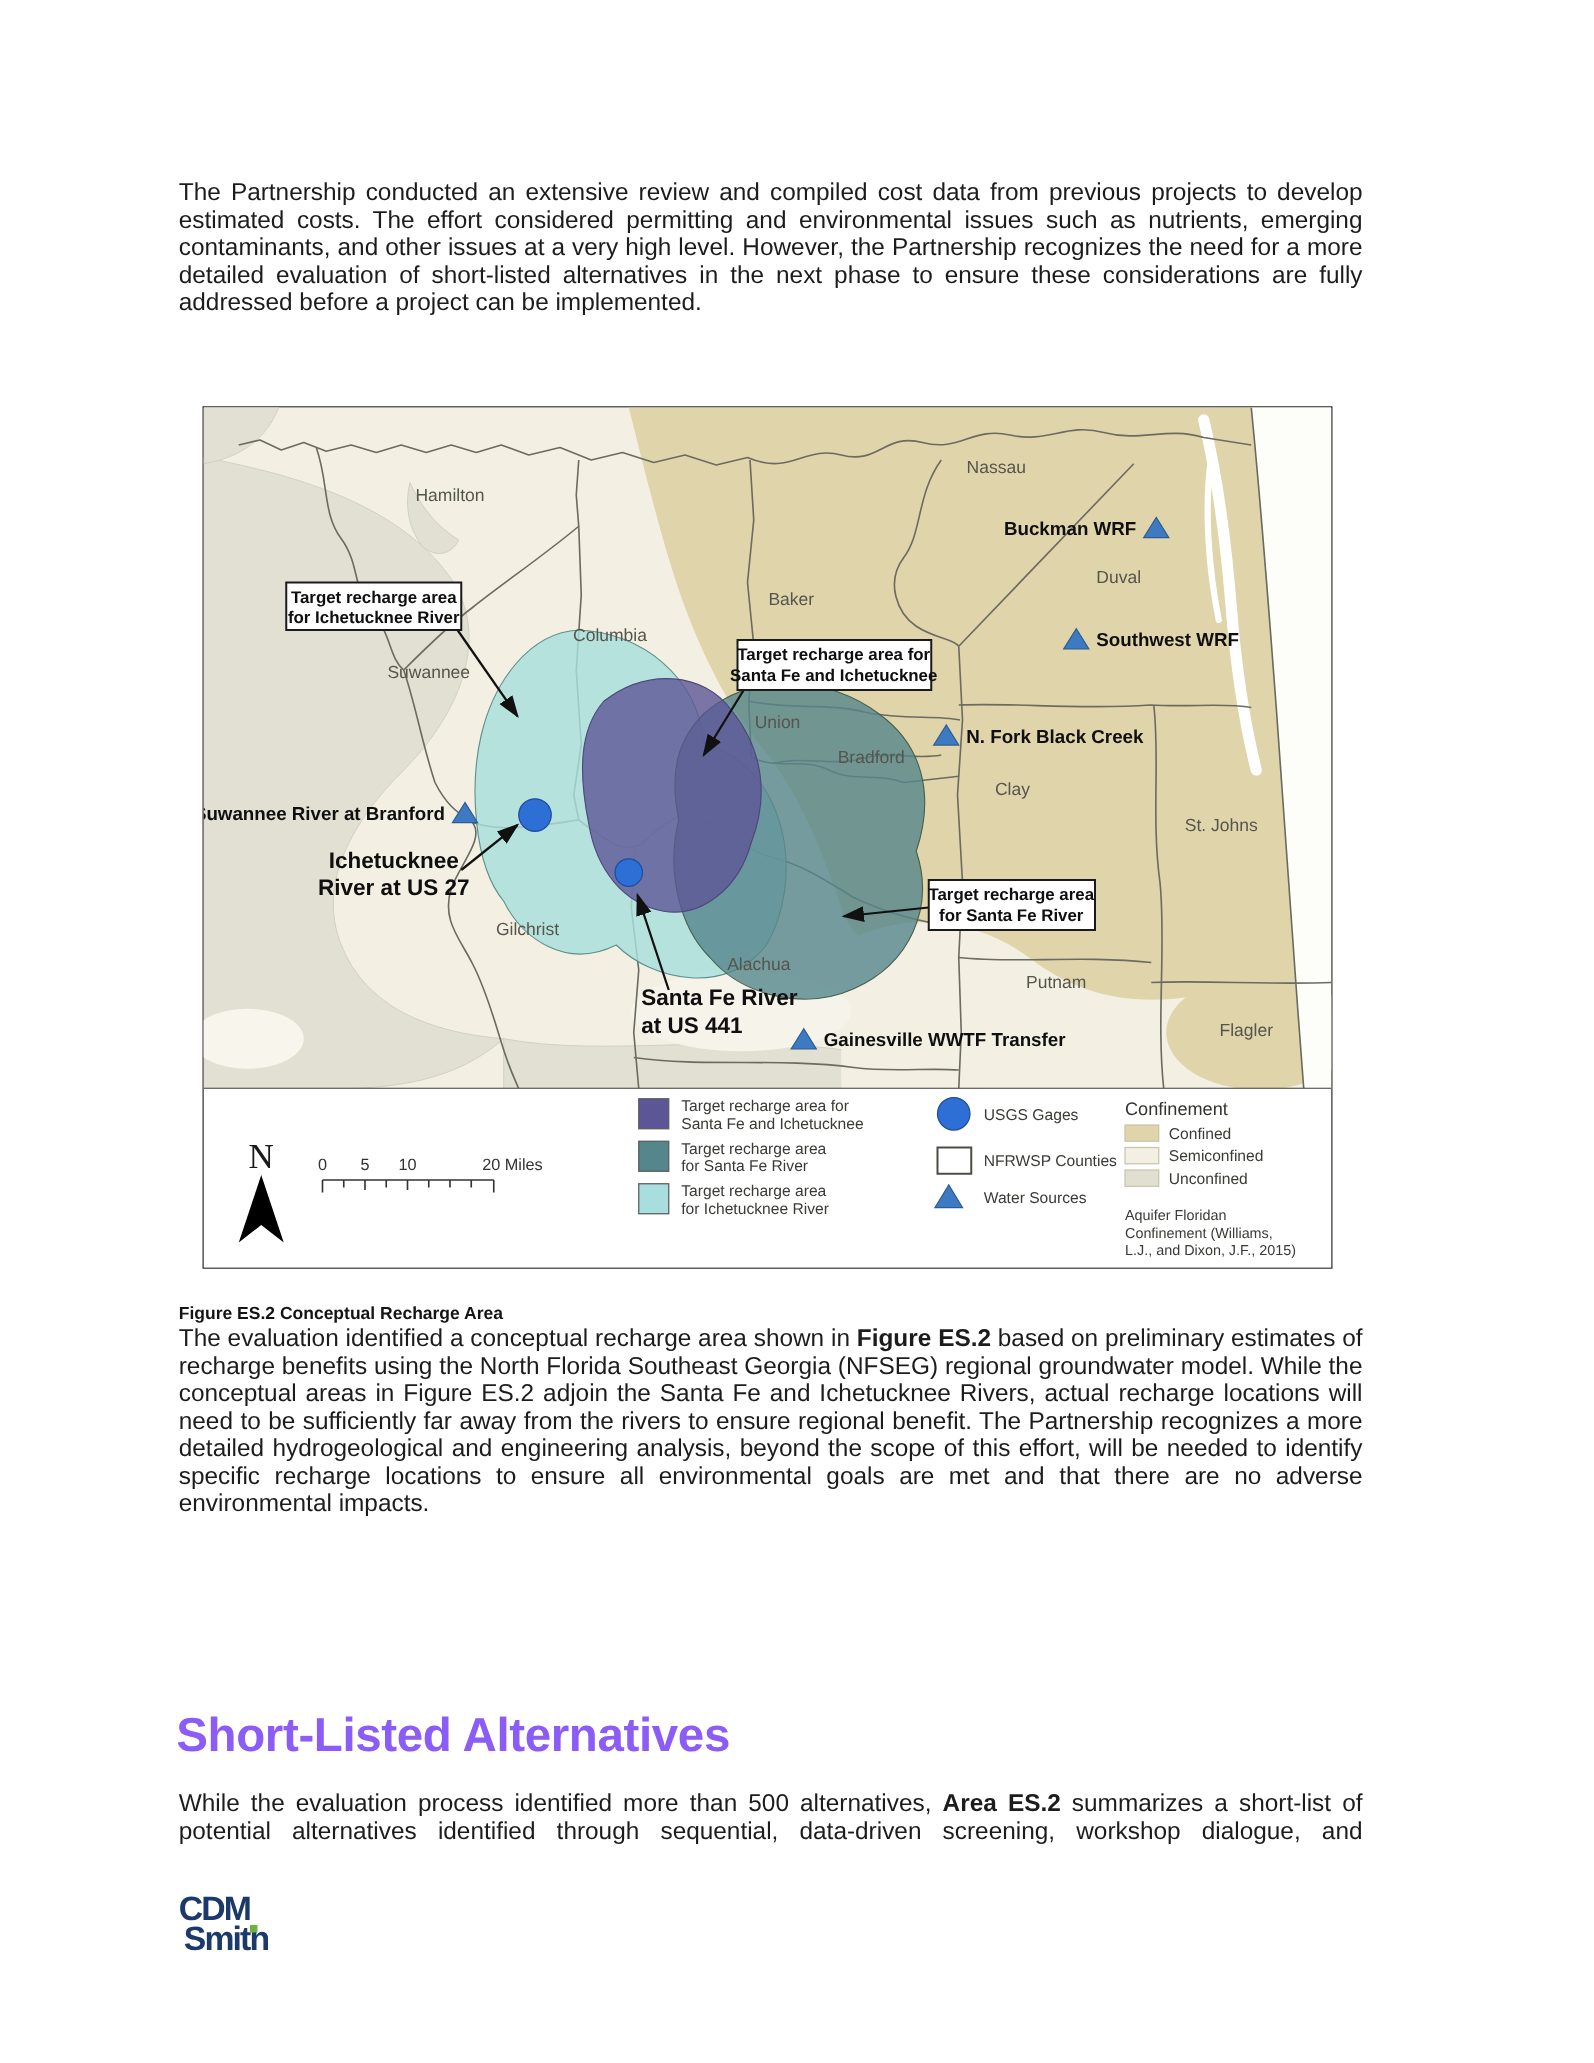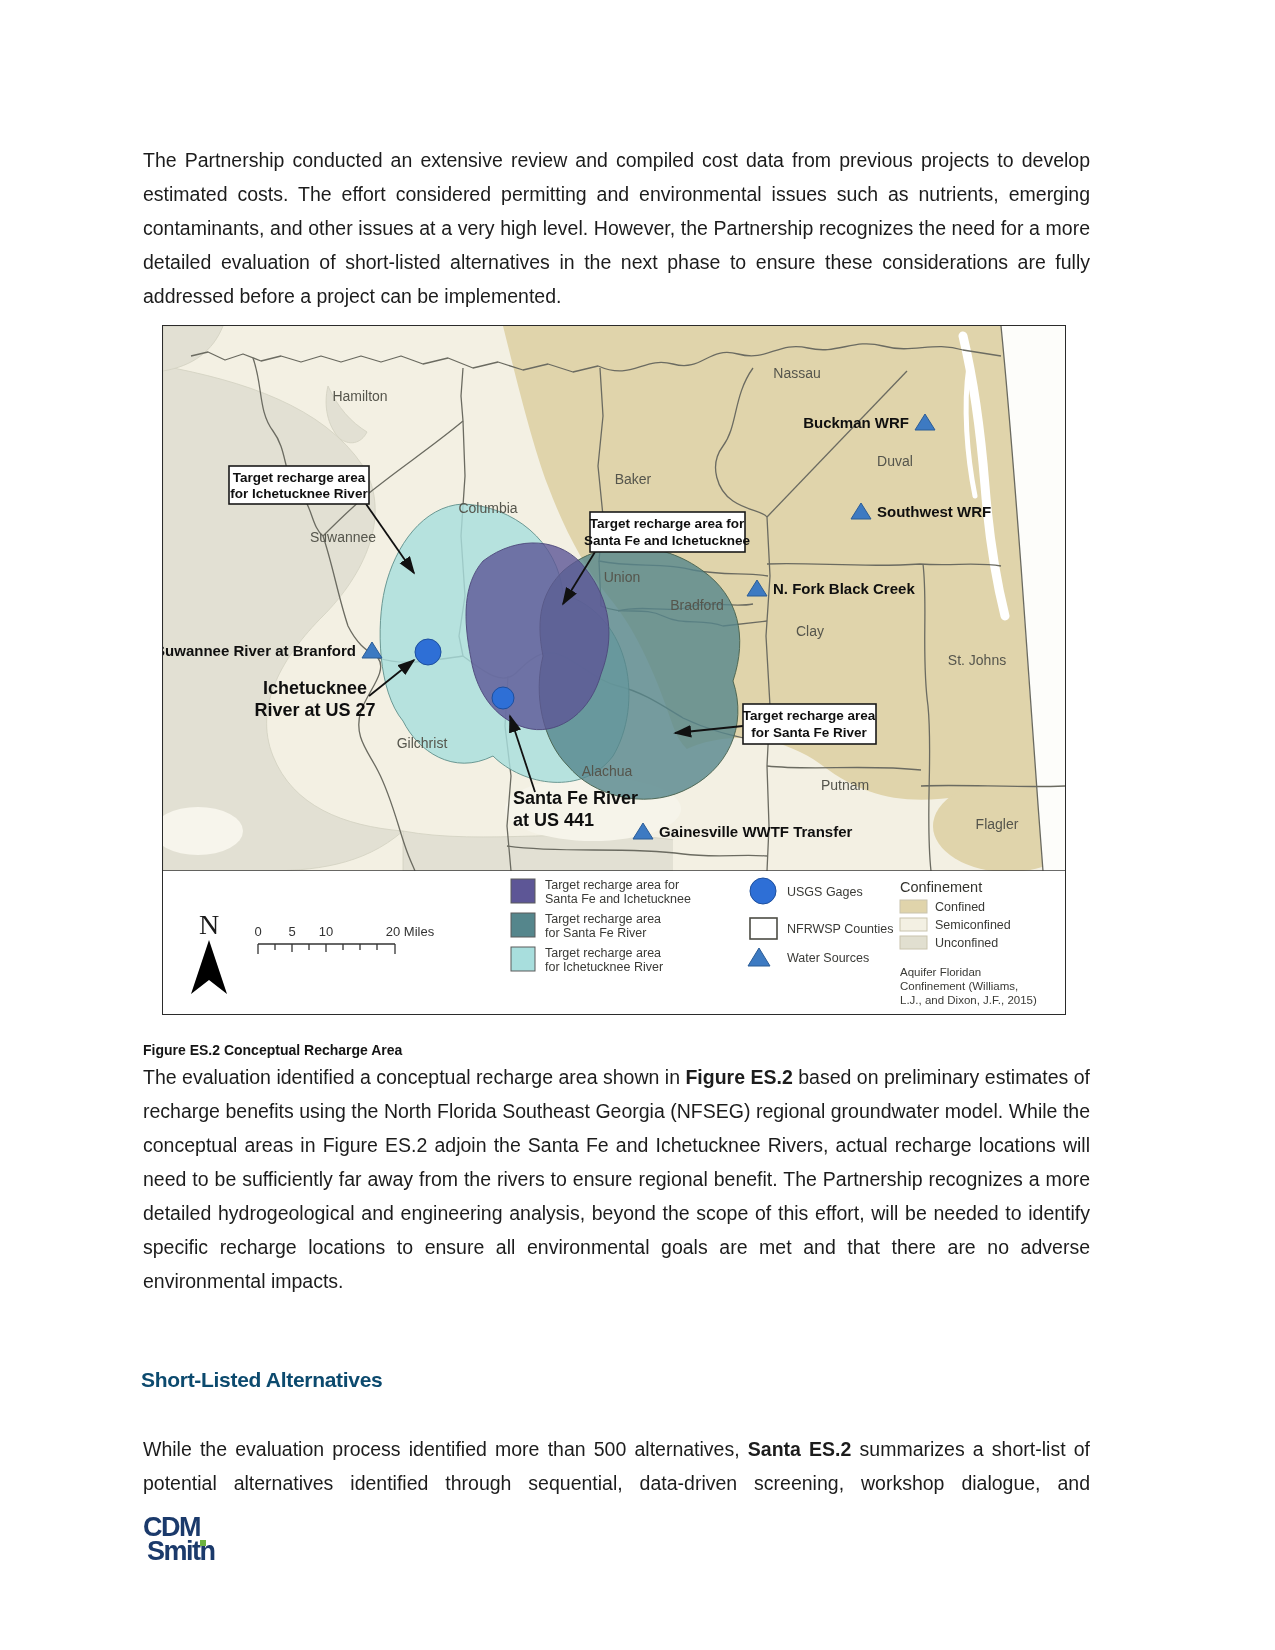--- a/index.html
+++ b/index.html
@@ -1,37 +1,37 @@
 <!DOCTYPE html>
 <html><head>
 <meta charset="utf-8">
 <style>
   html,body { margin:0; padding:0; background:#ffffff; }
   .page {
     position:relative; width:1275px; height:1650px; background:#ffffff;
     font-family:"Liberation Sans", sans-serif; color:#1c1c1c; overflow:hidden;
   }
   .body-text {
-    position:absolute; width:947px; font-size:19.5px; line-height:34px;
+    position:absolute; width:947px; font-size:19.5px; line-height:22px;
     text-align:justify; margin:0; color:#1c1c1c;
   }
   .p1 { left:143px; top:143px; }
   .p2 { left:143px; top:1060px; }
   .p3 { left:143px; top:1432px; text-align-last:justify; }
   .map-figure {
     position:absolute; left:162px; top:325px; width:902px; height:688px;
     border:1.6px solid #2b2b2b; margin:0; background:#fff;
   }
   .caption {
     position:absolute; left:143px; top:1042px; margin:0;
     font-size:14px; font-weight:700; color:#141414;
   }
   .section-heading {
     position:absolute; left:141px; top:1368px; margin:0;
-    font-size:21px; font-weight:700; letter-spacing:-0.3px; color:#0c4a6e;
+    font-size:38px; font-weight:700; letter-spacing:-0.3px; color:#8b5cf6;
   }
   .footer {
     position:absolute; left:143px; top:1516px; width:947px;
     display:flex; align-items:flex-start;
   }
   .logo { position:relative; width:120px; height:58px; }
   .logo-cdm {
     font-size:27px; font-weight:700; color:#1b3a6b; letter-spacing:-1.5px; line-height:0.85;
   }
   .logo-smith {
@@ -257,21 +257,21 @@
       </g>
     </svg>
   </figure>
 
   <p class="caption">Figure ES.2 Conceptual Recharge Area</p>
 
   <p class="body-text p2"><span>The evaluation identified a conceptual recharge area shown in </span><strong>Figure ES.2</strong><span> based on preliminary estimates of recharge benefits using the North Florida Southeast Georgia (NFSEG) regional groundwater model. While the conceptual areas in Figure ES.2 adjoin the Santa Fe and Ichetucknee Rivers, actual recharge locations will need to be sufficiently far away from the rivers to ensure regional benefit. The Partnership recognizes a more detailed hydrogeological and engineering analysis, beyond the scope of this effort, will be needed to identify specific recharge locations to ensure all environmental goals are met and that there are no adverse environmental impacts.</span></p>
 
   <h1 class="section-heading">Short-Listed Alternatives</h1>
 
-  <p class="body-text p3"><span>While the evaluation process identified more than 500 alternatives, </span><strong>Santa ES.2</strong><span> summarizes a short-list of potential alternatives identified through sequential, data-driven screening, workshop dialogue, and</span></p>
+  <p class="body-text p3"><span>While the evaluation process identified more than 500 alternatives, </span><strong>Area ES.2</strong><span> summarizes a short-list of potential alternatives identified through sequential, data-driven screening, workshop dialogue, and</span></p>
 
   <div class="footer">
     <div class="logo">
       <div class="logo-cdm">CDM</div>
       <div class="logo-smith">Smith</div>
       <span class="logo-dot"></span>
     </div>
   </div>
 
 </div>

